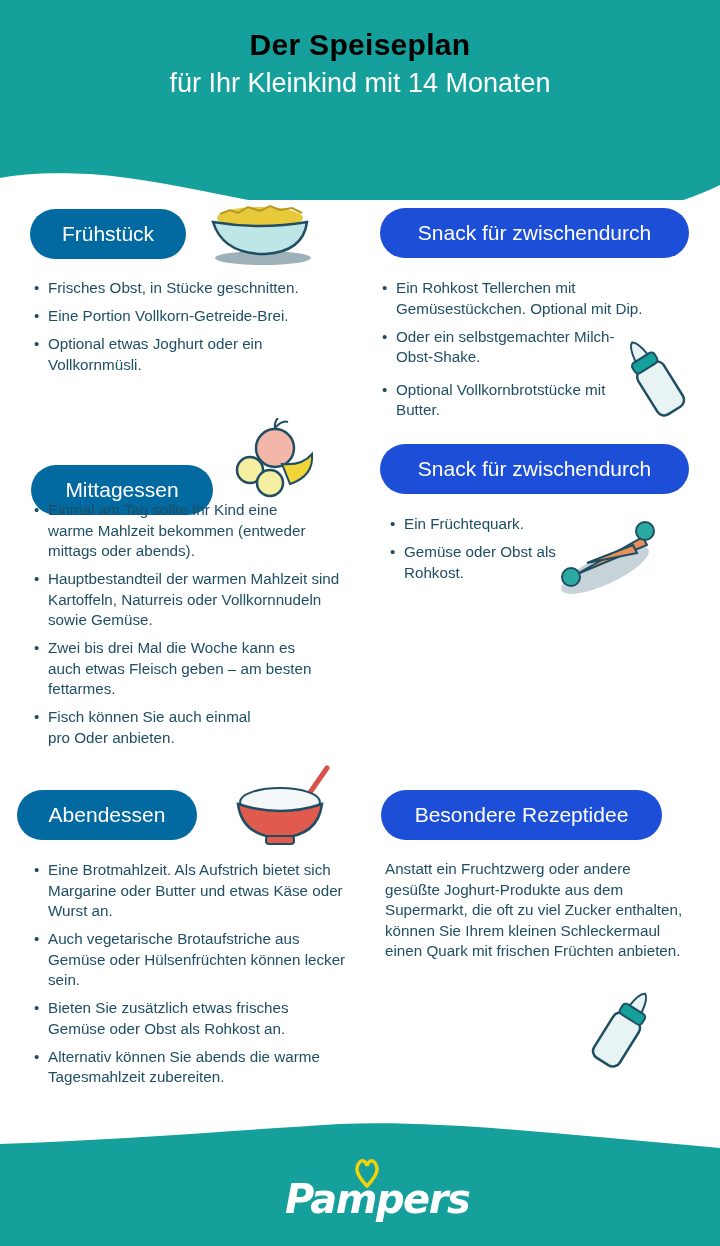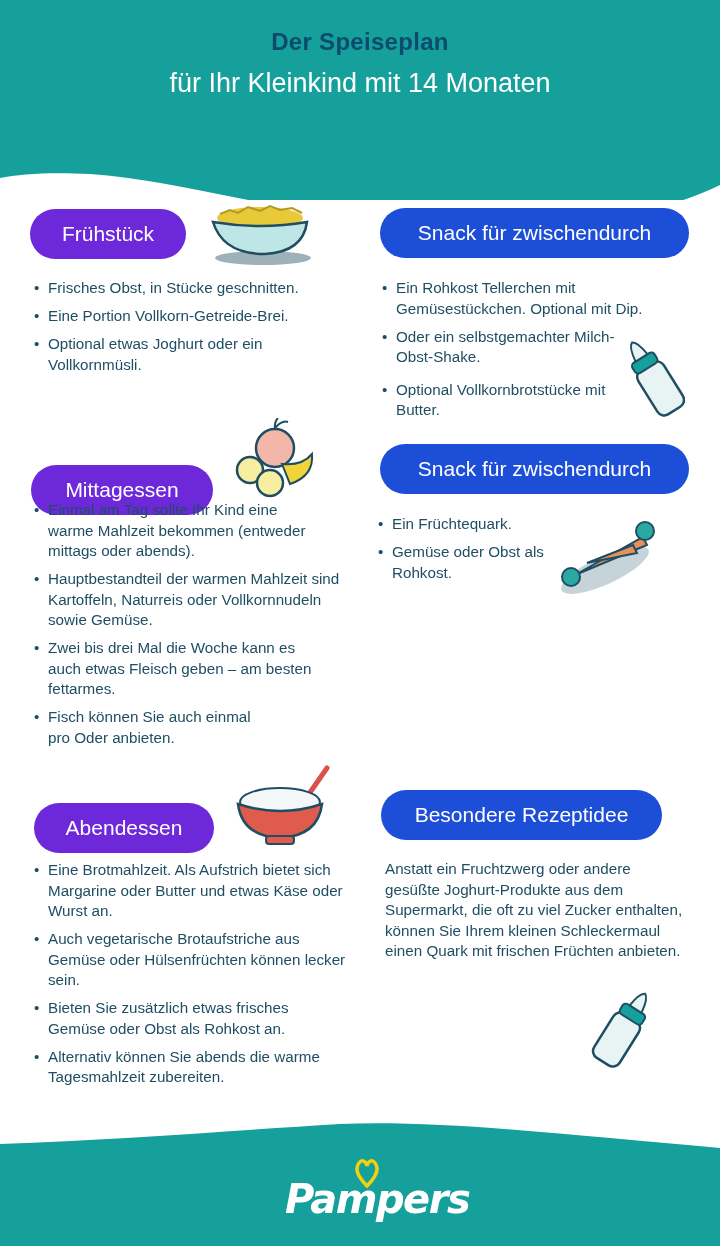--- a/index.html
+++ b/index.html
@@ -1,25 +1,25 @@
 <!DOCTYPE html>
 <html><head>
 <meta charset="utf-8">
 <style>
   * { box-sizing: border-box; margin: 0; padding: 0; }
   html, body { width: 720px; height: 1246px; background: #ffffff; overflow: hidden; }
   body { position: relative; font-family: "Liberation Sans", "DejaVu Sans", sans-serif; color: #1f4e63; }
 
   .header { position: absolute; left: 0; top: 0; width: 720px; height: 200px; }
   .header svg { position: absolute; left: 0; top: 0; }
-  .title { position: absolute; left: 0; top: 28px; width: 720px; text-align: center; color: #0c4a6e; font-weight: bold; font-size: 24px; letter-spacing: 0.3px; }
+  .title { position: absolute; left: 0; top: 28px; width: 720px; text-align: center; color: #000000; font-weight: bold; font-size: 30px; letter-spacing: 0.3px; }
   .subtitle { position: absolute; left: 0; top: 68px; width: 720px; text-align: center; color: #fff; font-size: 27px; }
 
   .pill { position: absolute; height: 50px; border-radius: 25px; color: #fff; font-size: 21px; display: flex; align-items: center; justify-content: center; }
-  .pill.dark { background: #6d28d9; }
+  .pill.dark { background: #0369a1; }
   .pill.teal { background: #1d4ed8; }
 
   .list { position: absolute; list-style: none; font-size: 15.2px; line-height: 20.5px; color: #1f4e63; }
   .list li { position: relative; padding-left: 16px; margin-bottom: 7.5px; }
   .list li::before { content: "•"; position: absolute; left: 2px; top: 0; }
   .para { position: absolute; font-size: 15.2px; line-height: 20.5px; color: #1f4e63; }
 
   .illus { position: absolute; }
 
   .footer { position: absolute; left: 0; top: 1110px; width: 720px; height: 136px; }
@@ -82,33 +82,33 @@
 <ul class="list" style="left:32px; top:500px; width:320px;">
   <li style="width:290px;">Einmal am Tag sollte Ihr Kind eine warme Mahlzeit bekommen (entweder mittags oder abends).</li>
   <li style="width:310px;">Hauptbestandteil der warmen Mahlzeit sind Kartoffeln, Naturreis oder Vollkornnudeln sowie Gemüse.</li>
   <li style="width:280px;">Zwei bis drei Mal die Woche kann es auch etwas Fleisch geben – am besten fettarmes.</li>
   <li style="width:240px;">Fisch können Sie auch einmal pro Oder anbieten.</li>
 </ul>
 
 <div class="pill teal" style="left:380px; top:444px; width:309px;">
   <span>Snack für zwischendurch</span>
 </div>
-<ul class="list" style="left:376px; top:514px; width:170px;">
+<ul class="list" style="left:388px; top:514px; width:170px;">
   <li>Ein Früchtequark.</li>
   <li>Gemüse oder Obst als Rohkost.</li>
 </ul>
 <svg class="illus" style="left:555px; top:515px;" width="110" height="80" viewBox="0 0 110 80">
   <ellipse cx="50" cy="55" rx="48" ry="14" fill="#c6d3d8" transform="rotate(-25 50 55)"></ellipse>
   <path d="M20,60 L88,22 L92,30 Z" fill="#e98f5a" stroke="#1f4e63" stroke-width="2"></path>
   <path d="M32,48 L78,30 L82,38 Z" fill="#e98f5a" stroke="#1f4e63" stroke-width="2"></path>
   <circle cx="90" cy="16" r="9" fill="#2aa9a3" stroke="#1f4e63" stroke-width="2"></circle>
   <circle cx="16" cy="62" r="9" fill="#2aa9a3" stroke="#1f4e63" stroke-width="2"></circle>
 </svg>
 
-<div class="pill dark" style="left:34px; top:790px; width:180px;margin-top:13px;">
+<div class="pill dark" style="left:17px; top:790px; width:180px;">
   <span>Abendessen</span>
 </div>
 <svg class="illus" style="left:232px; top:762px;" width="105" height="90" viewBox="0 0 105 90">
   <path d="M70,42 L95,6" stroke="#d8524a" stroke-width="5" stroke-linecap="round"></path>
   <ellipse cx="48" cy="40" rx="40" ry="14" fill="#f4f7f7" stroke="#1f4e63" stroke-width="2"></ellipse>
   <path d="M6,42 Q48,56 90,42 Q86,74 48,76 Q10,74 6,42 Z" fill="#e05a4e" stroke="#1f4e63" stroke-width="2.5"></path>
   <rect x="34" y="74" width="28" height="8" rx="3" fill="#e05a4e" stroke="#1f4e63" stroke-width="2"></rect>
 </svg>
 <ul class="list" style="left:32px; top:860px; width:320px;">
   <li>Eine Brotmahlzeit. Als Aufstrich bietet sich Margarine oder Butter und etwas Käse oder Wurst an.</li>

